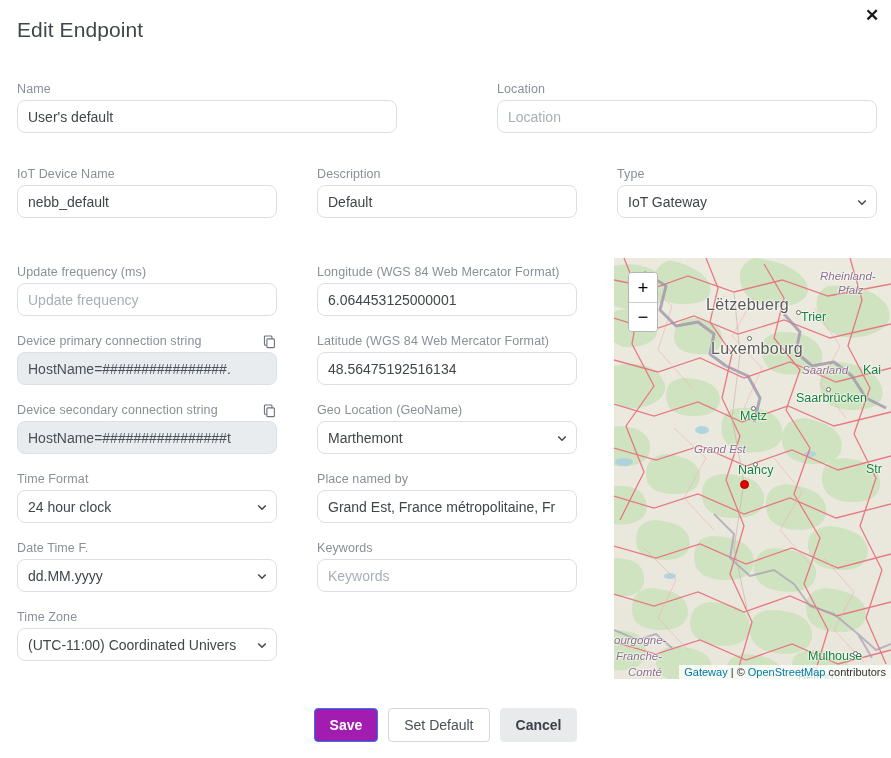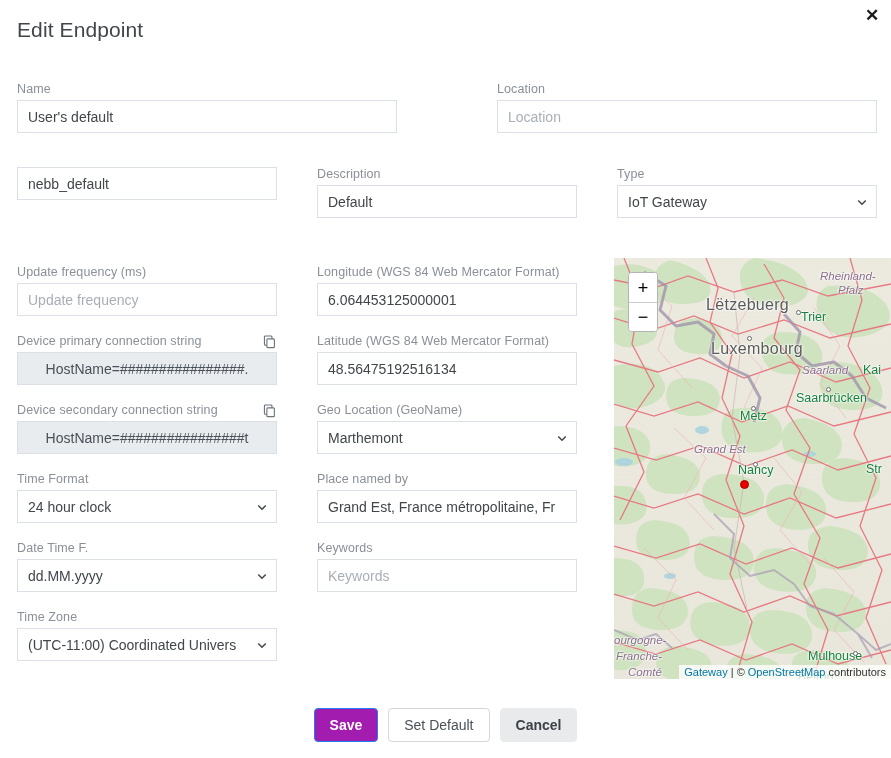--- a/index.html
+++ b/index.html
@@ -31,30 +31,30 @@
   
   .fld { position: absolute; }
   .lbl {
     font-size: 12.5px; color: #8a8f98; font-weight: 400;
     margin-bottom: 4px; white-space: nowrap; display: block;
     letter-spacing: .1px;
   }
   .lbl-row { display: flex; align-items: flex-start; justify-content: space-between; }
   .ctl {
     width: 100%; height: 33px;
-    border: 1px solid #dbe0e6; border-radius: 0;
+    border: 1px solid #dbe0e6; border-radius: 8px;
     background: #fff; color: #41464b;
     font-size: 14px; font-family: "Liberation Sans", sans-serif;
     padding: 0 10px; outline: none;
     display: flex; align-items: center;
     overflow: hidden; white-space: nowrap;
   }
   input.ctl::placeholder { color: #a9aeb6; }
   input.ctl { line-height: normal; }
-  .ctl.readonly { background: #e9ecef; color: #495057; text-align: center; }
+  .ctl.readonly { background: #e9ecef; color: #495057; }
   .sel-wrap { position: relative; width: 100%; }
   select.ctl {
     -webkit-appearance: none; appearance: none;
     padding-right: 28px; cursor: pointer;
   }
   .chev {
     position: absolute; right: 9px; top: 50%; transform: translateY(-50%);
     pointer-events: none; width: 12px; height: 12px; color:#41464b;
   }
   .copy-icon { width: 15px; height: 15px; color: #6c757d; cursor: pointer; flex: 0 0 auto; margin-left: 6px; }
@@ -124,20 +124,21 @@
   <div class="fld" style="left:17px; top:82px; width:380px;">
     <span class="lbl">Name</span>
     <input class="ctl" type="text" value="User's default" placeholder="Name" style="">
   </div>
   <div class="fld" style="left:497px; top:82px; width:380px;">
     <span class="lbl">Location</span>
     <input class="ctl" type="text" placeholder="Location" value="" style="">
   </div>
 
   <div class="fld" style="left:17px; top:167px; width:260px;">
+    <span class="lbl">IoT Device Name</span>
     <input class="ctl" type="text" value="nebb_default" placeholder="IoT Device Name" style="">
   </div>
   <div class="fld" style="left:617px; top:167px; width:260px;">
     <span class="lbl">Type</span>
     <div class="sel-wrap">
       <select class="ctl">
           <option value="IoT Gateway">IoT Gateway</option>
         </select>
       <svg class="chev" viewBox="0 0 16 16" fill="none" stroke="currentColor" stroke-width="2">
         <path d="M3 6 L8 11 L13 6"></path>

